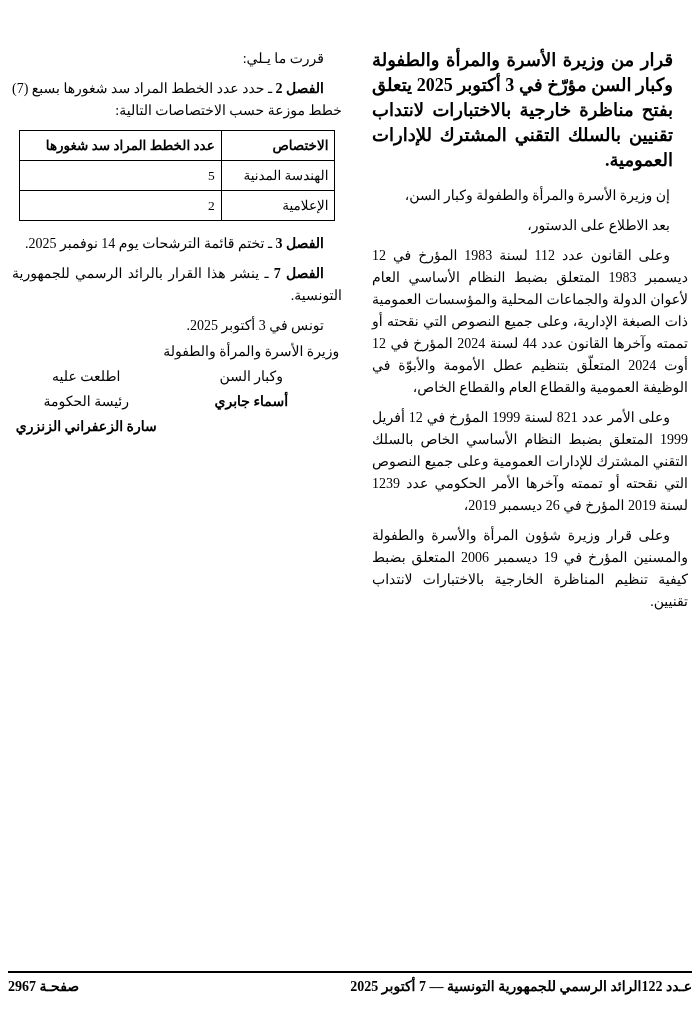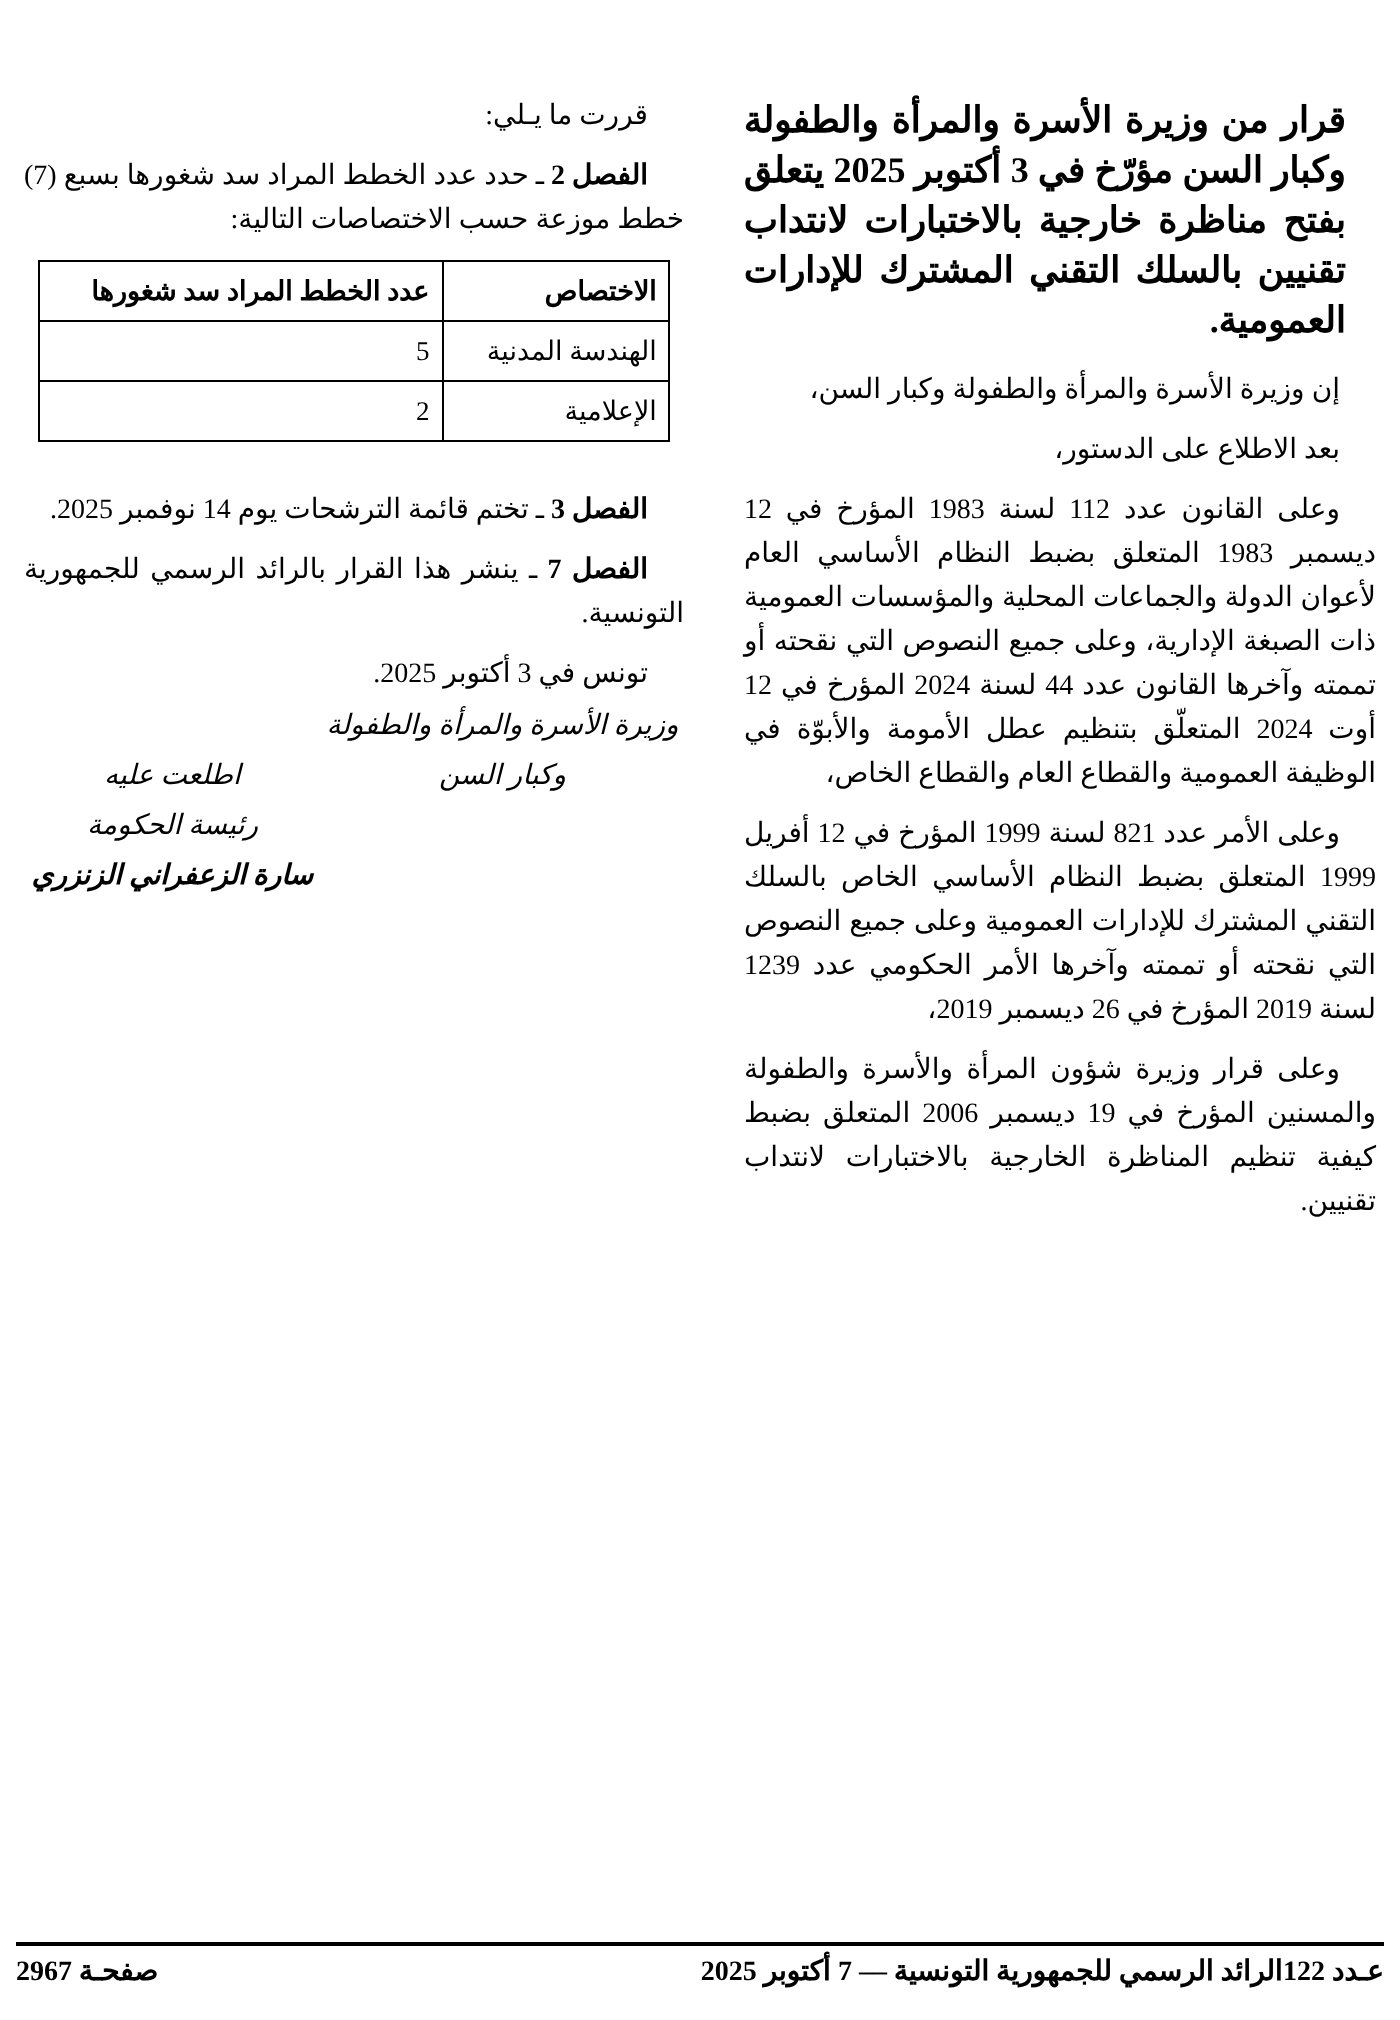--- a/index.html
+++ b/index.html
@@ -31,25 +31,25 @@
     font-size:13.5px;
   }
   table.spec th, table.spec td {
     border:1.5px solid #000; vertical-align:middle;
     height:27px; padding:1px 6px;
   }
   table.spec th { font-weight:bold; }
   col.c-spec  { width:36%; }
   col.c-count { width:64%; }
 
-  .gap-top { margin-top:24px; }
+  .gap-top { margin-top:12px; }
   .date-line { margin:6px 0 0 0; text-indent:18px; }
 
   .signatures { display:flex; margin-top:2px; line-height:25px; }
-  .sig-block { text-align:center;font-style:italic; }
+  .sig-block { text-align:center; }
   .sig-minister { width:55%; }
   .sig-pm { width:45%; padding-top:25px; }
   .sig-name { font-weight:bold; }
 
   footer { position:absolute; left:8px; right:8px; top:971px; }
   .rule { border-top:2px solid #000; height:0; margin-bottom:3px; }
   .footer-row {
     display:flex; direction:rtl; align-items:baseline;
     font-weight:bold; font-size:14px; line-height:22px;
   }
@@ -105,20 +105,21 @@
       <p class="para gap-top"><span class="b">الفصل 3</span><span> ـ تختم قائمة الترشحات يوم 14 نوفمبر 2025.</span></p>
 
       <p class="para"><span class="b">الفصل 7</span><span> ـ ينشر هذا القرار بالرائد الرسمي للجمهورية التونسية.</span></p>
 
       <p class="date-line">تونس في 3 أكتوبر 2025.</p>
 
       <div class="signatures">
         <div class="sig-block sig-minister">
           <div>وزيرة الأسرة والمرأة والطفولة</div>
           <div>وكبار السن</div>
+          <div class="sig-name">أسماء جابري</div>
         </div>
         <div class="sig-block sig-pm">
           <div>اطلعت عليه</div>
           <div>رئيسة الحكومة</div>
           <div class="sig-name">سارة الزعفراني الزنزري</div>
         </div>
       </div>
     </section>
 
   </div>

